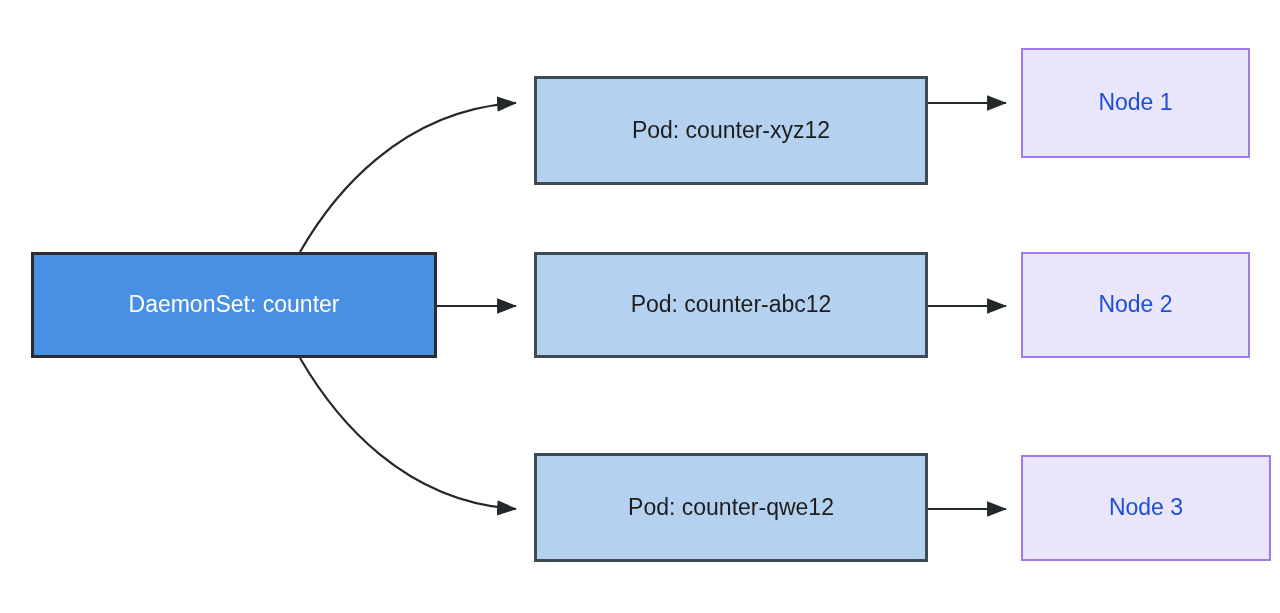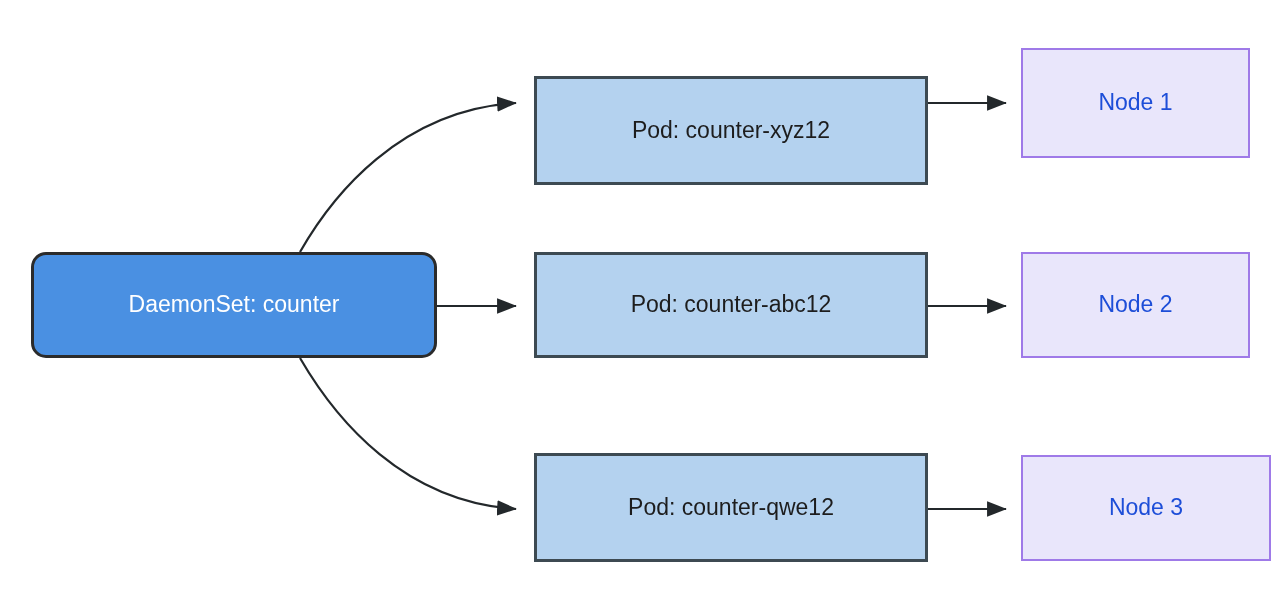--- a/index.html
+++ b/index.html
@@ -77,21 +77,21 @@
 
     <path d="M300,358 C336,420 404,502 516,509" fill="none" stroke="#23282b" stroke-width="2.2" marker-end="url(#arrowhead)"></path>
 
     <path d="M928,103 L1006,103" fill="none" stroke="#23282b" stroke-width="2.2" marker-end="url(#arrowhead)"></path>
 
     <path d="M928,306 L1006,306" fill="none" stroke="#23282b" stroke-width="2.2" marker-end="url(#arrowhead)"></path>
 
     <path d="M928,509 L1006,509" fill="none" stroke="#23282b" stroke-width="2.2" marker-end="url(#arrowhead)"></path>
   </svg>
 
-  <div class="node-box daemonset-box" style="left:31px; top:252px; width:406px; height:106px;border-radius:15px;">
+  <div class="node-box daemonset-box" style="left:31px; top:252px; width:406px; height:106px;">
     <span class="box-label">DaemonSet: counter</span>
   </div>
 
   <div class="node-box pod-box" style="left:534px; top:48px; width:394px; height:109px;margin-top:28px;">
     <span class="box-label">Pod: counter-xyz12</span>
   </div>
 
   <div class="node-box pod-box" style="left:534px; top:252px; width:394px; height:106px;">
     <span class="box-label">Pod: counter-abc12</span>
   </div>

